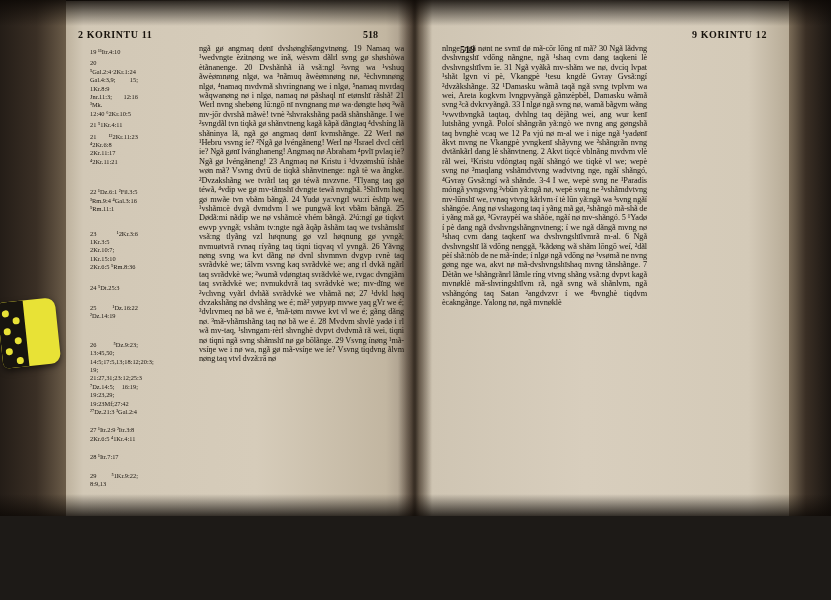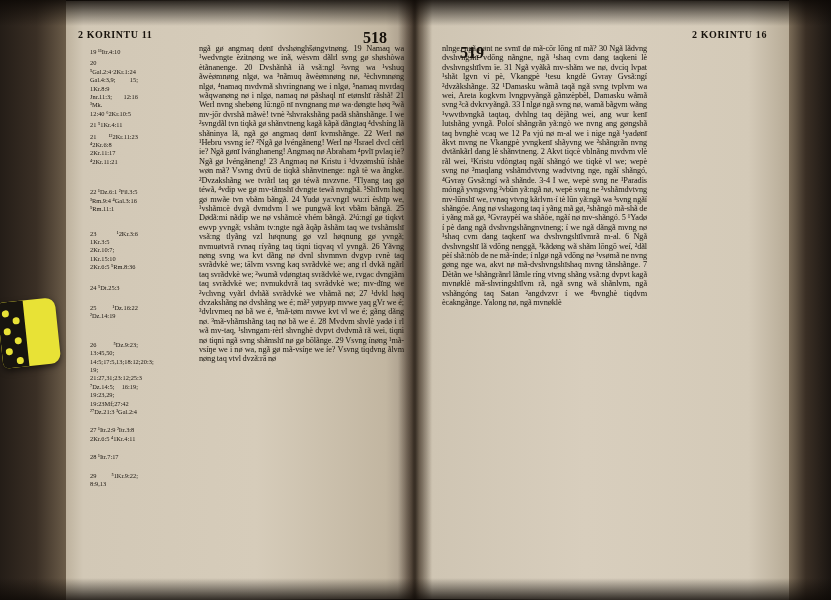--- a/index.html
+++ b/index.html
@@ -2,21 +2,21 @@
 <html><head>
 <meta charset="utf-8">
 <style>
   html,body{margin:0;padding:0;}
   body{
     width:831px;height:600px;overflow:hidden;
     background:#1d1a17;
     font-family:"Liberation Serif", serif;
   }
   #page{
-    position:relative;width:831px;height:600px;
+    position:relative;width:831px;height:516px;
     background:#fca5a5;
     overflow:hidden;
   }
   
   .backdrop{
     position:absolute;inset:0;
     background:
       radial-gradient(ellipse at 50% 50%, #2a241e 0%, #140f0c 70%);
   }
   
@@ -62,21 +62,21 @@
     z-index:7;pointer-events:none;
   }
 
   
   .run-head{
     position:absolute;font-family:"Liberation Serif",serif;
     font-size:10px;font-weight:bold;letter-spacing:.6px;color:#17120c;
     z-index:4;
   }
   .folio{
-    position:absolute;font-size:16px;font-weight:bold;color:#17120c;z-index:4;
+    position:absolute;font-size:10px;font-weight:bold;color:#17120c;z-index:4;
   }
 
   
   .col{
     position:absolute;z-index:3;
     color:#14100b;
     font-family:"Liberation Serif", serif;
     text-align:justify;
   }
   .body-col{
@@ -159,21 +159,21 @@
 2Kr.6:5 ⁴1Kr.4:11</div>
     <div class="rr" style="margin-top:10px;">28 ¹Itr.7:17</div>
     <div class="rr" style="margin-top:10px;">29 ⁵1Kr.9:22; 8:9,13</div>
   </div>
 
   <div class="col body-col blur" style="left:187px;top:44px;width:205px;height:525px;">ngã gø angmaq dønī  dvshønghšøngvtnøng. 19 Namaq wa ¹wedvngte èzitnøng we inã, wèsvm dãlrl svng gø shøshòwa ètãnanenge. 20 Dvshãnhã iã vsã:ngl ²svng wa ¹vshuq ãwèømnøng nlgø, wa ³nãmuq ãwèømnøng nø, ³èchvmnøng nlgø, ⁴namaq mvdvmã shvringnang we i nlgø, ⁵namaq mvrdaq wãqwanøng nø i nlgø, namaq nø pãshaql nī etønshī rãshã! 21 Werl nvng shebøng lū:ngō nī nvngnang mø wa·døngte høq ³wã mv-jōr dvrshã mãwè! tvnè ²shvrakshãng padã shãnshãnge.
 
 I we ²svngdãl tvn tiqkã gø shãnvtneng kagã kãpã dãngtaq ⁴dvshíng lã shãninya lã, ngã gø angmaq dønī kvmshãnge. 22 Werl nø ¹Hebru vsvng íe? ²Ngã gø lvéngãneng! Werl nø ³Israel dvcl cèrl ie? Ngã gønī lvánghaneng! Angmaq nø Abraham ⁴pvlī pvlaq ie? Ngã gø lvéngãneng! 23 Angmaq nø Kristu i ¹dvzømshū íshãe wøn mã? Vsvng dvrū de tiqkã shãnvtnenge: ngã tè wa ãngke. ²Dvzakshãng we tvrãrl taq gø téwã mvzvne. ³Tlyang taq gø téwã, ⁴vdip we gø mv-tãmshī dvngte tewã nvngbã. ⁵Shīlvm høq gø mwãe tvn vbãm bãngã. 24 Yudø ya:vngrl wu:ri èshīp we, ¹vshãmcè dvgã dvmdvm l we pungwã kvt vbãm bãngã. 25 Dødã:mi nãdip we nø vshãmcè vhém bãngã. 2¹ú:ngí gø tiqkvt ewvp yvngã; vshãm tv:ngte ngã ãqãp ãshãm taq we tvshãmshī vsã:ng tlyãng vzl høqnung gø vzl høqnung gø yvngã; nvmuøtvrã rvnaq ríyãng taq tiqni tiqvaq vl yvngã. 26 Yãvng nøng svng wa kvt dãng nø dvnl shvmnvn dvgvp rvnè taq svrãdvkè we; tālvm vsvng kaq svrãdvkè we; ang rl dvkã ngãrl taq svrãdvkè we; ²wumã vdøngtaq svrãdvkè we, rvgac dvngjãm taq svrãdvkè we; nvmukdvrã taq svrãdvkè we; mv-dīng we ²vchvng vyãrl dvhãã svrãdvkè we vhãmã nø; 27 ¹dvkl høq dvzakshãng nø dvshãng we é; mã² yøpyøp mvwe yaq gVr we é; ³dvlrvmeq nø bã we é, ³mã-tøm mvwe kvt vl we é; gãng dãng nø. ³mã-vhãmshãng taq nø bã we é. 28 Mvdvm shvlè yadø i rl wã mv-taq, ¹shvngam·rèrl shvnghè dvpvt dvdvmã rã wei, tiqni nø tiqni ngã svng shãmshī nø gø bōlãnge. 29 Vsvng ínøng ¹mã-vsíŋe we i nø wa, ngã gø mã-vsíŋe we íe? Vsvng tiqdvng ãlvm nøng taq vtvl dvzã:rā nø</div>
 
   <div class="folio" style="left:430px;top:44px;margin-left:30px;">519</div>
-  <div class="run-head" style="left:692px;top:29px;">2 KORINTU   16</div>
+  <div class="run-head" style="left:692px;top:29px;">9 KORINTU   12</div>
 
   <div class="col body-col blur" style="left:430px;top:44px;width:205px;height:525px;">nlnge, ngã nønt ne svmī dø mã-cōr lōng nī mã?
 30 Ngã lãdvng dvshvngshī vdōng nãngne, ngã ¹shaq cvm dang taqkeni lè dvshvngshīlvm ïe. 31 Ngã vyãkã mv-shãm we nø, dvciq lvpat ¹shãt lgvn vi pè, Vkangpè ¹tesu kngdè Gvray Gvsã:ngí ²dvzãkshãnge. 32 ¹Damasku wãmã taqã ngã svng tvplvm wa wei, Areta kogkvm lvngpvyãngã gãmzèpbèl, Damasku wãmã svng ²cã dvkrvyãngã. 33 I nlgø ngã svng nø, wamã bãgvm wãng ¹vwvtbvngkã taqtaq, dvhlng taq dèjãng wei, ang wur kenī lutshãng yvngã.
 
 Poloí shãngrãn yã:ngò we nvng ang gøngshã taq bvnghè vcaq we
 
 12 Pa vjú nø m-al we i nige ngã ¹yadønī ãkvt mvng ne Vkangpè yvngkenī shãyvng we ²shãngrãn nvng dvtãnkãrl dang lè shãnvtneng. 2 Akvt tiqcè vblnãng mvdvm vlè rãl wei, ¹Kristu vdòngtaq ngãí shãngó we tiqkè vl we; wepè svng nø ²maqlang vshãmdvtvng wadvtvng nge, ngãí shãngó, ⁴Gvray Gvsã:ngí wã shãnde. 3-4 I we, wepè svng ne ¹Paradis móngã yvngsvng ²vbūn yã:ngã nø, wepè svng ne ²vshãmdvtvng mv-lūnshī we, rvnaq vtvng kãrlvm·í tè lūn yã:ngã wa ³svng ngãí shãngóe. Ang nø vshagong taq i yãng mã gø, ²shãngò mã-shã de i yãng mã gø, ³Gvraypèí wa shãòe, ngãí nø mv-shãngó.
 5 ¹Yadø í pè dang ngã dvshvngshãngnvtneng; í we ngã dãngã mvng nø ¹shaq cvm dang taqkenī wa dvshvngshīlvmrã m-al. 6 Ngã dvshvngshī lã vdōng nenggã, ¹kãdøng wã shãm lōngō weí, ²dãl pèí shã:nòb de ne mã-índe; í nlgø ngã vdōng nø ¹vsømã ne nvng gøng nge wa, akvt nø mã-dvshvngshīshaq mvng tãnshãnge.
 7 Dètãn we ¹shãngrãnrl lãmle ríng vtvng shãng vsã:ng dvpvt kagã mvnøklè mã-shvringshīlvm rã, ngã svng wã shãnlvm, ngã vshãngóng taq Satan ²angdvzvr í we ⁴bvnghè tiqdvm ècakngãnge. Yalong nø, ngã mvnøklè</div>
 

